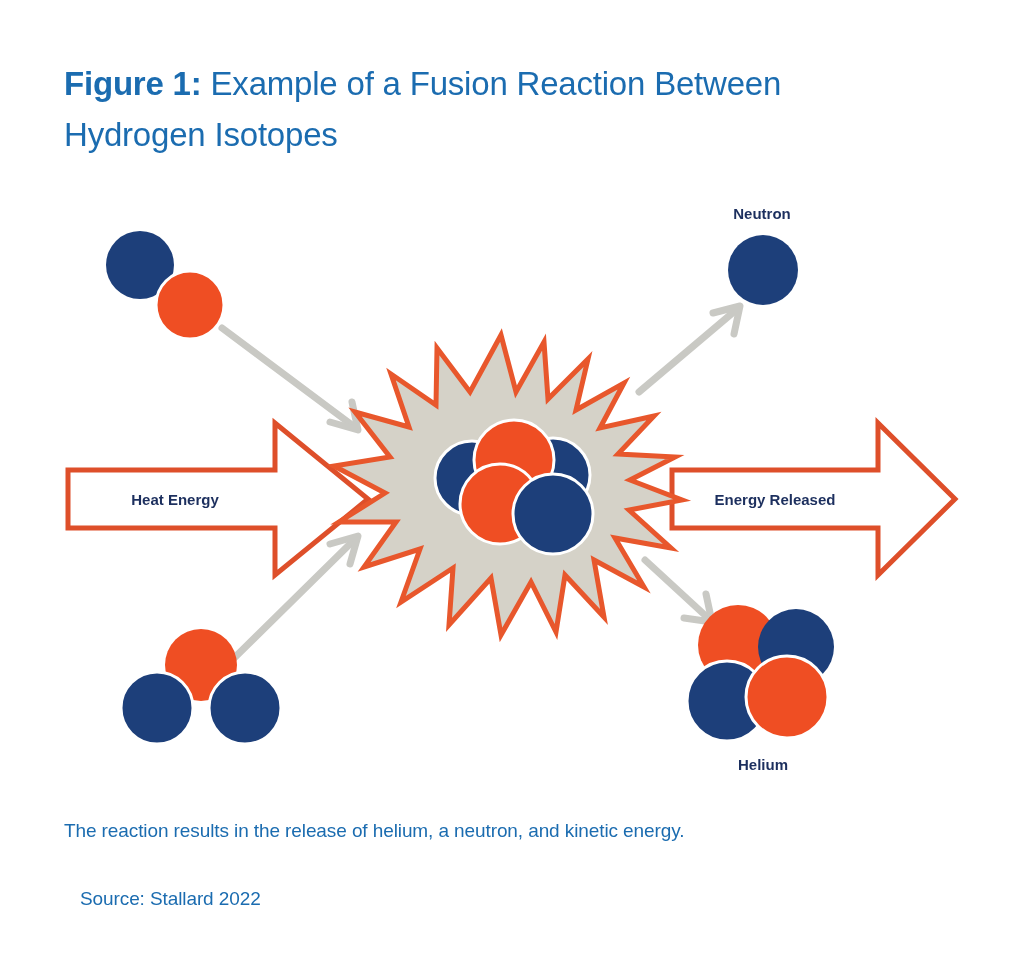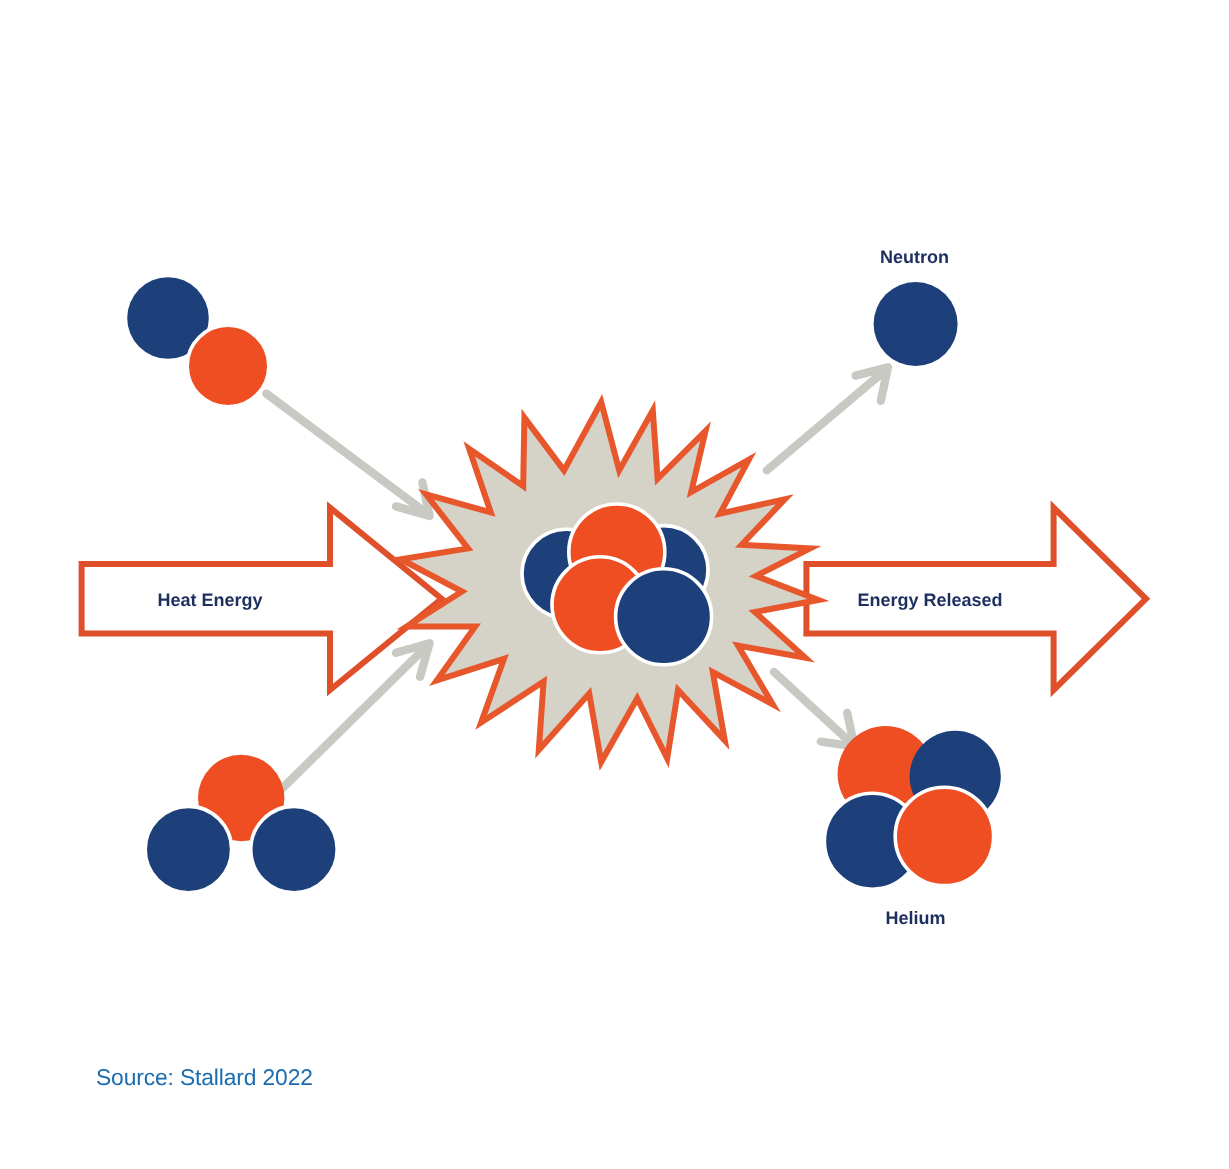--- a/index.html
+++ b/index.html
@@ -65,20 +65,24 @@
     font-size: 15px;
     font-weight: bold;
     fill: #1c2f5e;
   }
 </style>
 </head>
 <body>
 
 <div class="page">
 
+  <div class="title-block">
+    <span class="title-strong">Figure 1:</span>
+    <span>Example of a Fusion Reaction Between Hydrogen Isotopes</span>
+  </div>
 
   <div class="figure-area">
     <svg width="1024" height="630" viewBox="0 0 1024 630" xmlns="http://www.w3.org/2000/svg">
 
       <g>
 
         <g>
           <line x1="222" y1="158" x2="352" y2="255" stroke="#c9c9c4" stroke-width="7" stroke-linecap="round"></line>
           <polyline points="330,252 358,260 352,232" fill="none" stroke="#c9c9c4" stroke-width="7" stroke-linecap="round" stroke-linejoin="round"></polyline>
         </g>
@@ -180,15 +184,16 @@
         <circle cx="738" cy="475" r="40" fill="#ef4e23"></circle>
         <circle cx="796" cy="477" r="38" fill="#1d3f7a"></circle>
         <circle cx="727" cy="531" r="40" fill="#1d3f7a" stroke="#ffffff" stroke-width="3"></circle>
         <circle cx="787" cy="527" r="41" fill="#ef4e23" stroke="#ffffff" stroke-width="3"></circle>
         <text class="svg-label" x="763" y="600" text-anchor="middle">Helium</text>
       </g>
 
     </svg>
   </div>
 
+  <div class="caption">The reaction results in the release of helium, a neutron, and kinetic energy.</div>
   <div class="source">Source: Stallard 2022</div>
 
 </div>
 
 </body></html>

